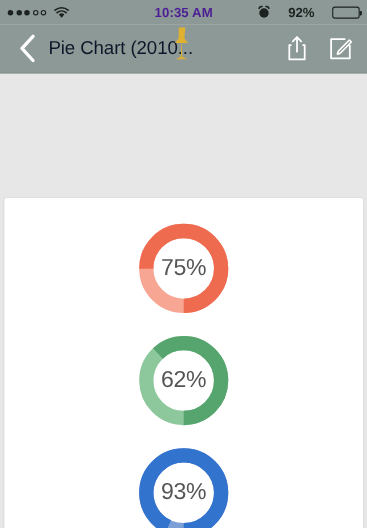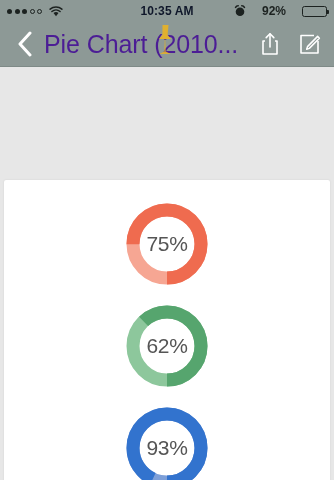--- a/index.html
+++ b/index.html
@@ -46,21 +46,21 @@
     display: flex;
     align-items: flex-end;
   }
   .status-time {
     position: absolute;
     left: 0;
     right: 0;
     text-align: center;
     font-size: 12px;
     font-weight: bold;
-    color: #0f172a;
+    color: #4c1d95;
     letter-spacing: 0.1px;
     pointer-events: none;
   }
   .status-right {
     margin-left: auto;
     display: flex;
     align-items: center;
     gap: 16px;
     z-index: 2;
   }
@@ -109,22 +109,22 @@
   .back-button {
     width: 26px;
     height: 30px;
     display: flex;
     align-items: center;
     justify-content: center;
     cursor: pointer;
   }
   .nav-title {
     flex: 1;
-    font-size: 25px;
-    color: #4c1d95;
+    font-size: 17px;
+    color: #0f172a;
     white-space: nowrap;
     overflow: hidden;
     margin-left: 6px;
     font-weight: 400;
     letter-spacing: -0.1px;
   }
   .nav-actions {
     display: flex;
     align-items: center;
     gap: 16px;

